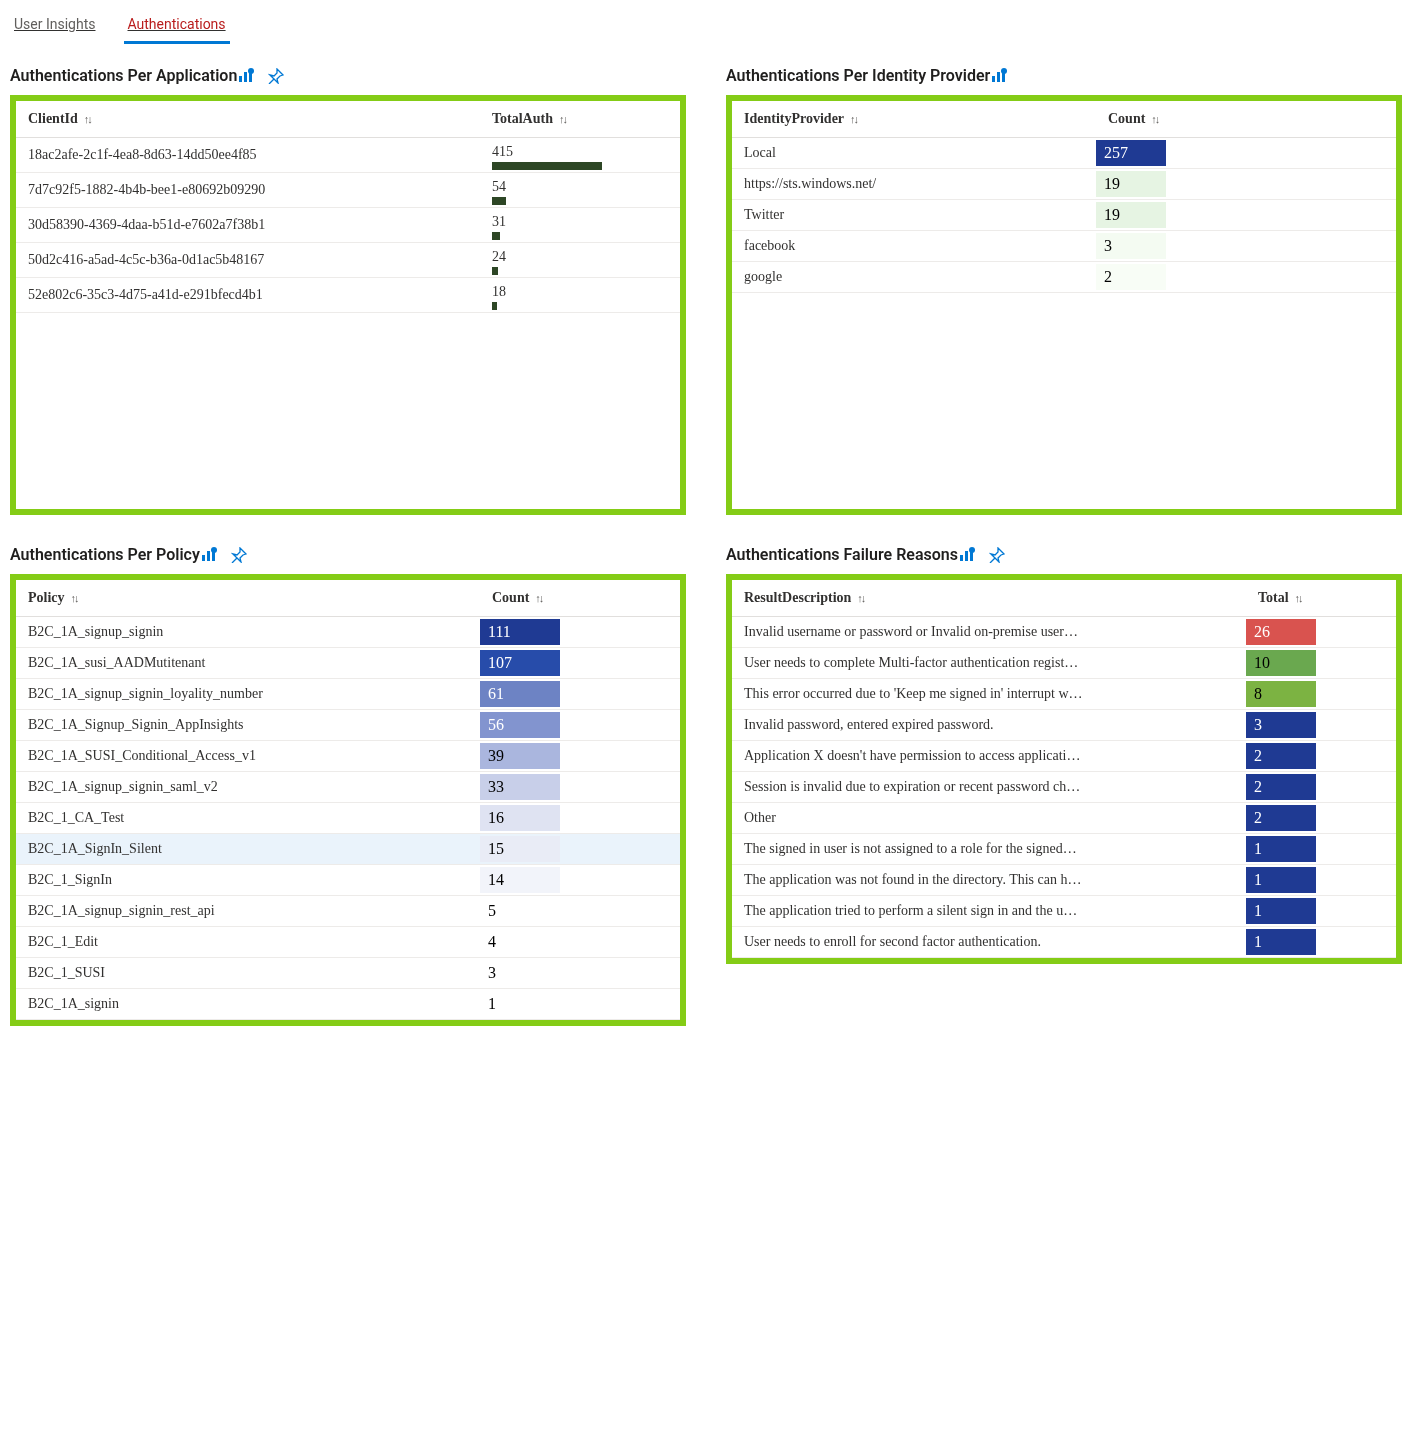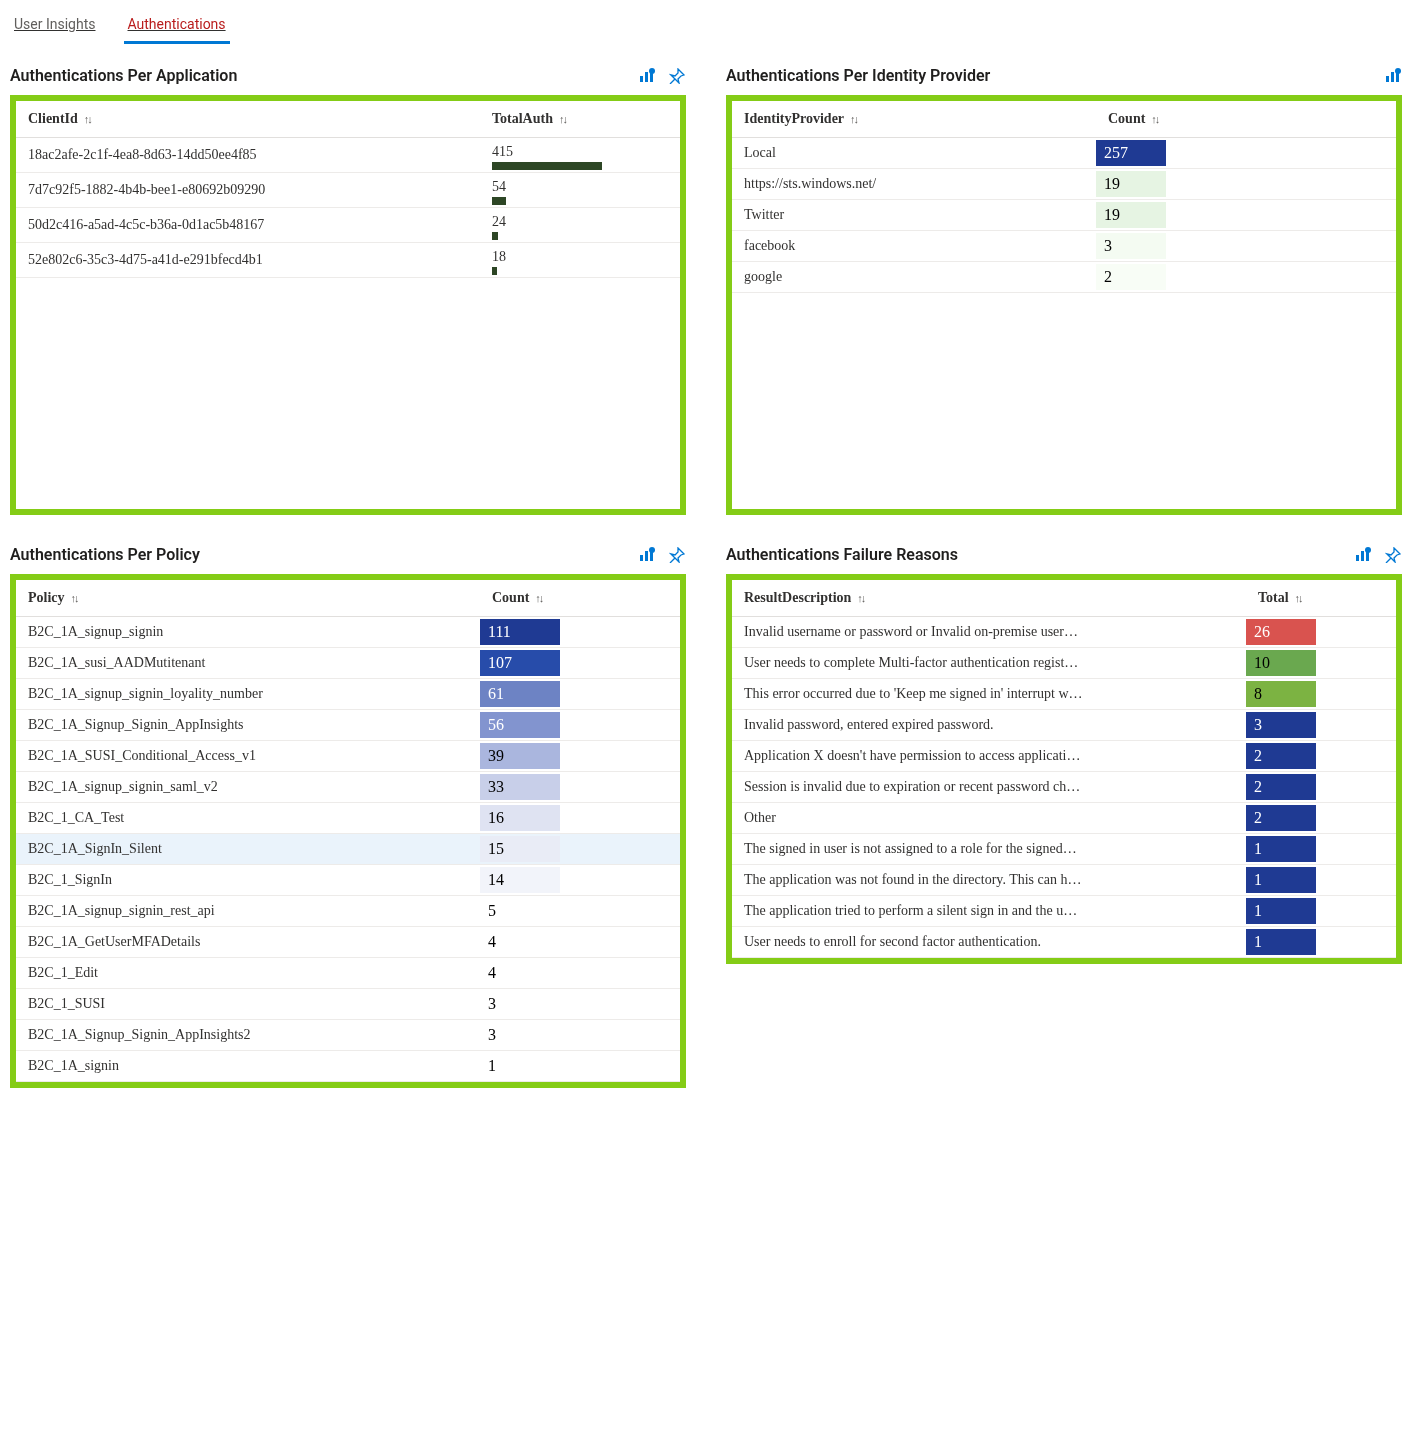--- a/index.html
+++ b/index.html
@@ -36,21 +36,21 @@
   .dashboard {
     display: grid;
     grid-template-columns: 1fr 1fr;
     column-gap: 40px;
     row-gap: 30px;
   }
   .panel {}
   .panel-header {
     display: flex;
     align-items: center;
-    justify-content: space-between;
+    justify-content: flex-start;
     margin-bottom: 10px;
   }
   .panel-title {
     font-size: 16px;
     font-weight: 600;
     color: #201f1e;
   }
   .panel-actions {
     display: flex;
     gap: 12px;
@@ -207,20 +207,27 @@
               </td>
             </tr>
             <tr>
               <td>7d7c92f5-1882-4b4b-bee1-e80692b09290</td>
               <td class="auth-val">
                 <span class="auth-num">54</span>
                 <div class="auth-bar" style="width: 14.3133px;"></div>
               </td>
             </tr>
             <tr>
+              <td>30d58390-4369-4daa-b51d-e7602a7f38b1</td>
+              <td class="auth-val">
+                <span class="auth-num">31</span>
+                <div class="auth-bar" style="width: 8.21687px;"></div>
+              </td>
+            </tr>
+            <tr>
               <td>50d2c416-a5ad-4c5c-b36a-0d1ac5b48167</td>
               <td class="auth-val">
                 <span class="auth-num">24</span>
                 <div class="auth-bar" style="width: 6.36145px;"></div>
               </td>
             </tr>
             <tr>
               <td>52e802c6-35c3-4d75-a41d-e291bfecd4b1</td>
               <td class="auth-val">
                 <span class="auth-num">18</span>
@@ -468,54 +475,32 @@
               </td>
               <td class="bar-cell">
                 <div class="bar-wrap">
                   <div class="bar-fill bnone" style="width: 0px;"></div>
                   <span class="bar-text dark">5</span>
                 </div>
               </td>
             </tr>
             <tr>
               <td>
-                <div class="truncate">B2C_1A_GetUserMFADetails</div>
+                <div class="truncate">B2C_1_Edit</div>
               </td>
               <td class="bar-cell">
                 <div class="bar-wrap">
                   <div class="bar-fill bnone" style="width: 0px;"></div>
                   <span class="bar-text dark">4</span>
                 </div>
               </td>
             </tr>
             <tr>
               <td>
-                <div class="truncate">B2C_1_Edit</div>
-              </td>
-              <td class="bar-cell">
-                <div class="bar-wrap">
-                  <div class="bar-fill bnone" style="width: 0px;"></div>
-                  <span class="bar-text dark">4</span>
-                </div>
-              </td>
-            </tr>
-            <tr>
-              <td>
                 <div class="truncate">B2C_1_SUSI</div>
-              </td>
-              <td class="bar-cell">
-                <div class="bar-wrap">
-                  <div class="bar-fill bnone" style="width: 0px;"></div>
-                  <span class="bar-text dark">3</span>
-                </div>
-              </td>
-            </tr>
-            <tr>
-              <td>
-                <div class="truncate">B2C_1A_Signup_Signin_AppInsights2</div>
               </td>
               <td class="bar-cell">
                 <div class="bar-wrap">
                   <div class="bar-fill bnone" style="width: 0px;"></div>
                   <span class="bar-text dark">3</span>
                 </div>
               </td>
             </tr>
             <tr>
               <td>

